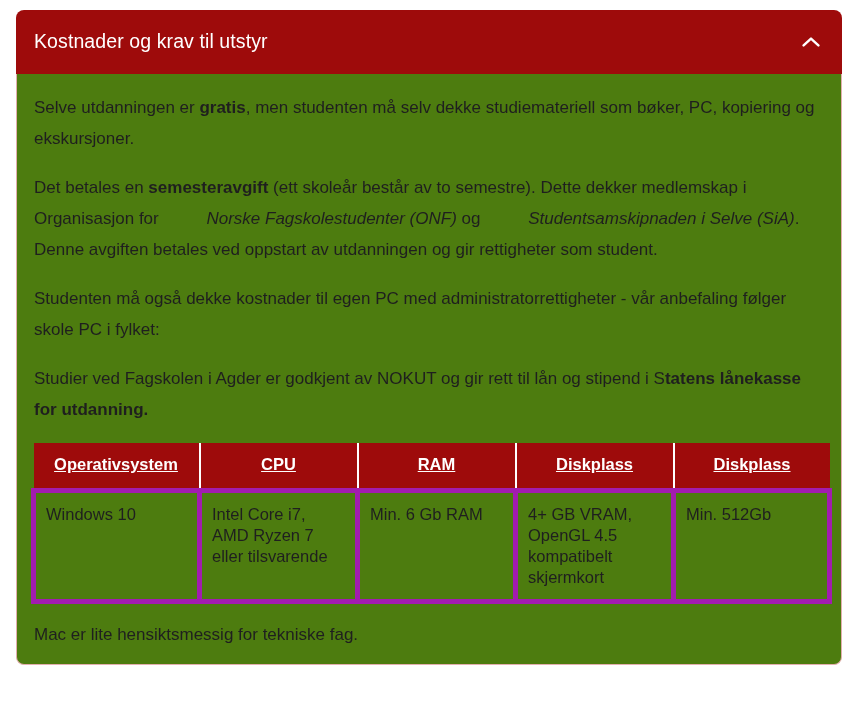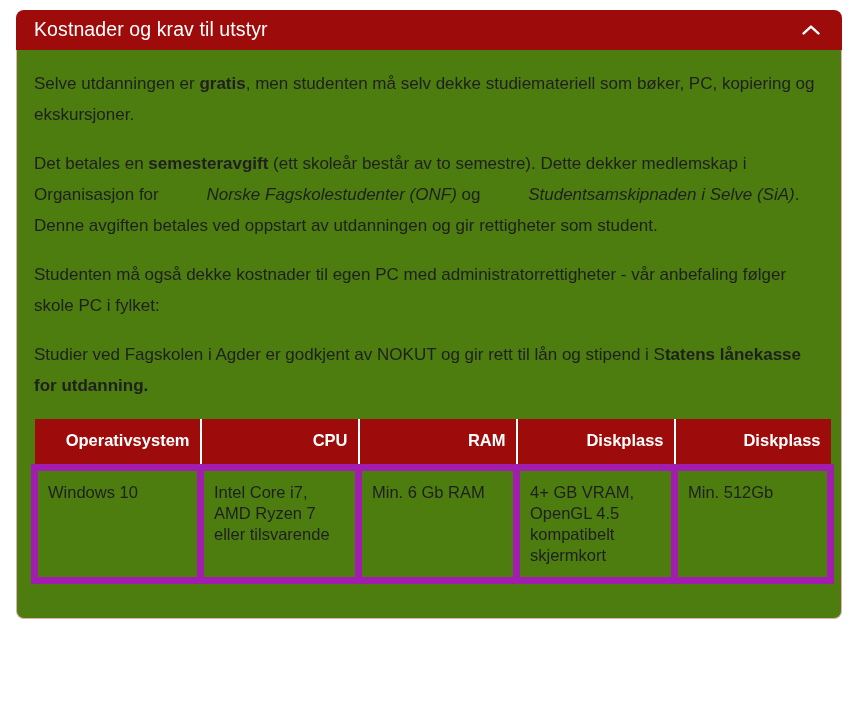--- a/index.html
+++ b/index.html
@@ -22,21 +22,21 @@
     box-sizing: border-box;
     border-radius: 8px;
     background: #ffffff;
   }
 
   .accordion-header {
     position: relative;
     background: #9e0b0b;
     color: #ffffff;
     border-radius: 8px 8px 0 0;
-    height: 40px;
+    height: 64px;
     display: flex;
     align-items: center;
     padding: 0 18px 0 18px;
     box-sizing: border-box;
     cursor: pointer;
     user-select: none;
   }
 
   .accordion-title {
     font-size: 19.5px;
@@ -87,32 +87,33 @@
     border-collapse: collapse;
     width: 796px;
     margin: 4px 0 18px 0;
     table-layout: fixed;
     font-size: 16px;
   }
   .spec-table th {
     background: #9e0b0b;
     color: #ffffff;
     font-weight: 700;
-    text-align: right;
+    text-align: center;
     font-size: 16.5px;
     padding: 12px 10px 13px 10px;
     border-right: 2px solid #ffffff;
     border-left: none;
     line-height: 1.2;
     vertical-align: middle;
+    text-decoration: underline;
   }
   .spec-table th:last-child { border-right: none; }
 
   .spec-table td {
-    border: 7px solid #a21caf;
+    border: 5px solid #a21caf;
     padding: 11px 10px 11px 10px;
     vertical-align: top;
     color: #1f1f1f;
     font-size: 16.5px;
     line-height: 21px;
     height: 110px;
     box-sizing: border-box;
   }
 
   .col-os   { width: 166px; }
@@ -176,15 +177,16 @@
         <tr>
           <td>Windows 10</td>
           <td>Intel Core i7, AMD Ryzen 7 eller tilsvarende</td>
           <td>Min. 6 Gb RAM</td>
           <td>4+ GB VRAM, OpenGL 4.5 kompatibelt skjermkort</td>
           <td>Min. 512Gb</td>
         </tr>
       </tbody>
     </table>
 
+    <p class="outro">Mac er lite hensiktsmessig for tekniske fag.</p>
 
   </div>
 </div>
 
 </body></html>

